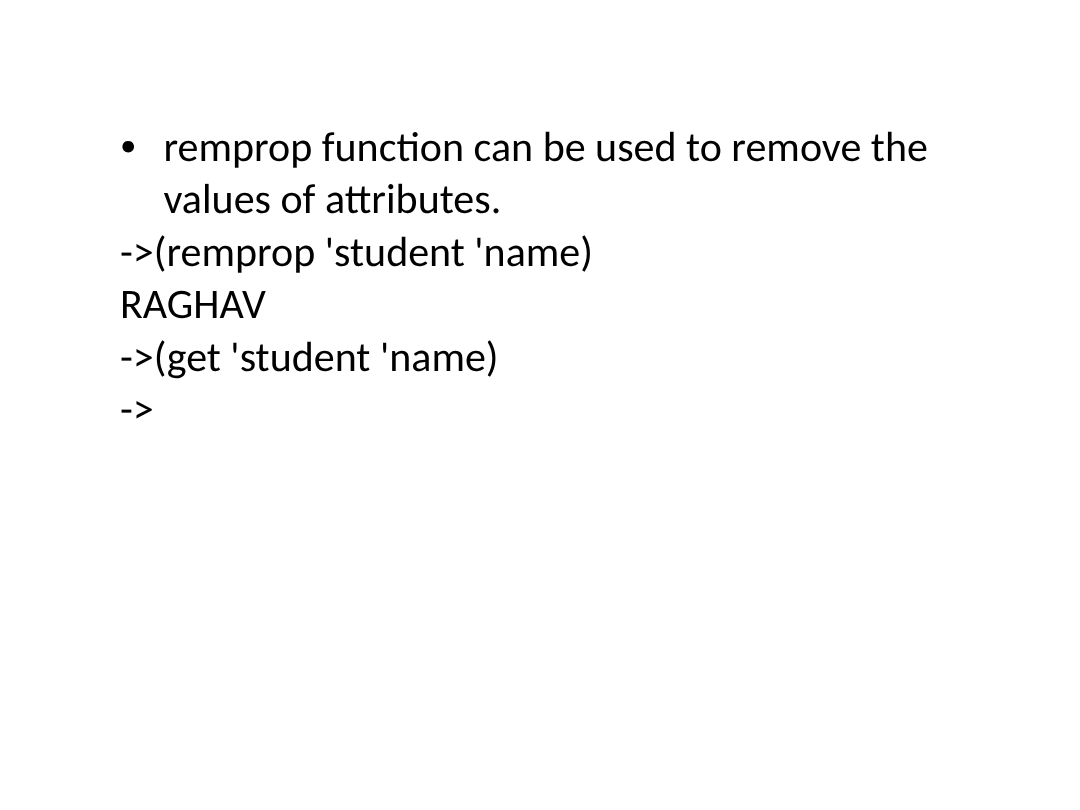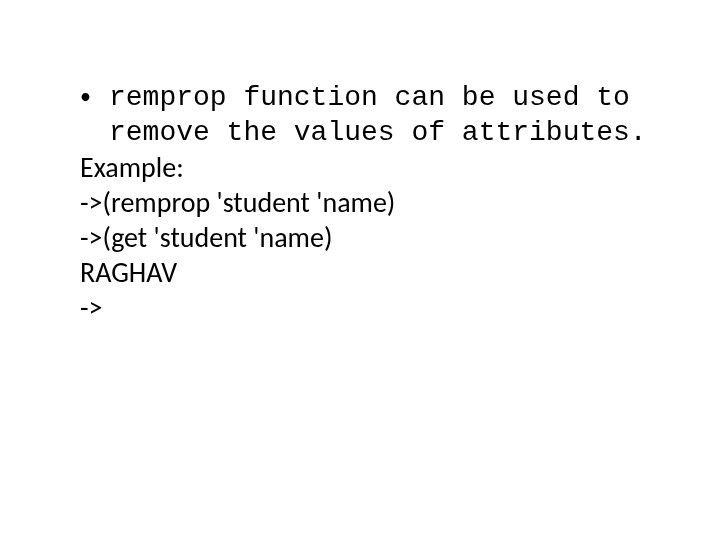--- a/index.html
+++ b/index.html
@@ -27,37 +27,35 @@
     align-items: flex-start;
   }
   .bullet-marker {
     padding-left: 20px;
     padding-right: 18px;
     font-size: 22px;
     line-height: 1.55;
   }
   .bullet-text {
     flex: 1;
-    font-family: Liberation Mono, monospace;
   }
   .plain-line {
     padding-left: 20px;
   }
 </style>
 </head>
 <body>
 
 <div class="slide">
   <div class="content">
 
     <div class="bullet-row">
       <span class="bullet-marker">•</span>
       <span class="bullet-text">remprop function can be used to remove the values of attributes.</span>
     </div>
 
-    <div class="plain-line">Example:</div>
     <div class="plain-line">-&gt;(remprop 'student 'name)</div>
+    <div class="plain-line">RAGHAV</div>
     <div class="plain-line">-&gt;(get 'student 'name)</div>
-    <div class="plain-line">RAGHAV</div>
     <div class="plain-line">-&gt;</div>
 
   </div>
 </div>
 
 </body></html>

